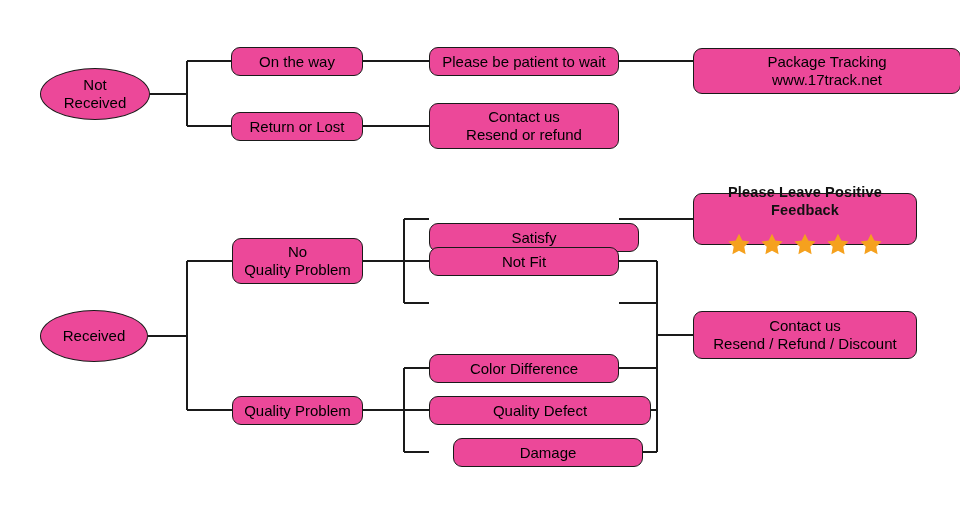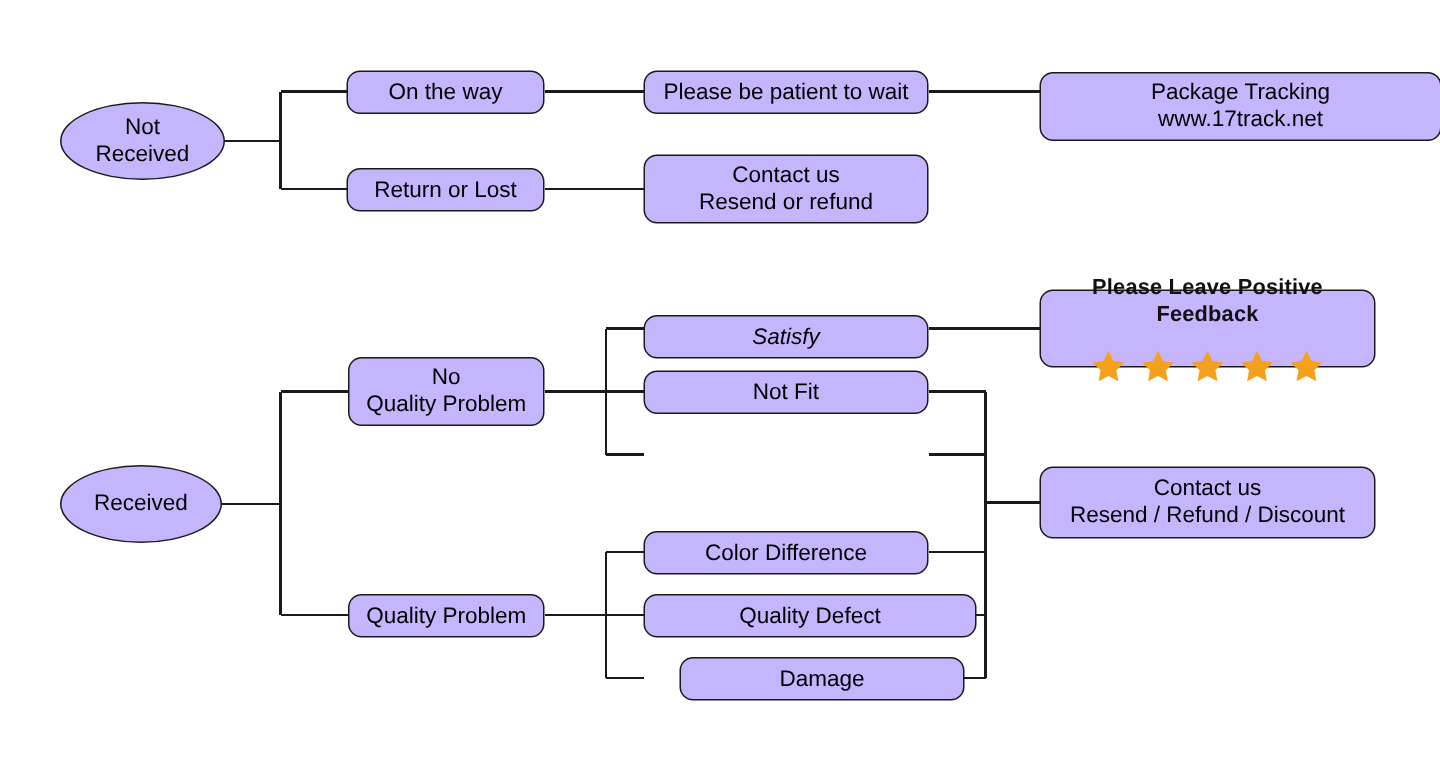--- a/index.html
+++ b/index.html
@@ -22,21 +22,21 @@
     position: absolute;
     left: 0;
     top: 0;
     width: 960px;
     height: 513px;
     pointer-events: none;
   }
   .node {
     position: absolute;
     box-sizing: border-box;
-    background: #c4b5fd;
+    background: #ec4899;
     border: 1.4px solid #1a1a1a;
     display: flex;
     align-items: center;
     justify-content: center;
     text-align: center;
     color: #000000;
     line-height: 1.18;
     z-index: 2;
   }
   .node.rounded {
@@ -160,21 +160,21 @@
 
   <div class="node oval" style="left:40px; top:310px; width:108px; height:52px;">
     <span class="node-text t-15">Received</span>
   </div>
 
   <div class="node rounded" style="left:232px; top:238px; width:131px; height:46px;">
     <span class="node-text t-15">No
 Quality Problem</span>
   </div>
 
-  <div class="node rounded" style="left:429px; top:210px; width:190px; height:29px;font-style:italic;">
+  <div class="node rounded" style="left:429px; top:223px; width:210px; height:29px;">
     <span class="node-text t-15">Satisfy</span>
   </div>
 
   <div class="node rounded" style="left:429px; top:247px; width:190px; height:29px;">
     <span class="node-text t-15">Not Fit</span>
   </div>
 
 
   <div class="node rounded" style="left:232px; top:396px; width:131px; height:29px;">
     <span class="node-text t-15">Quality Problem</span>

